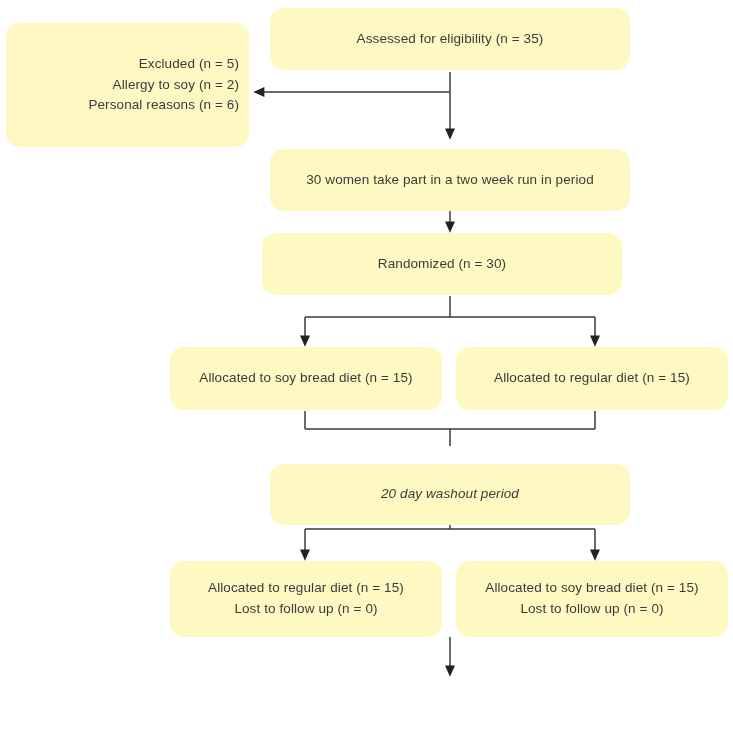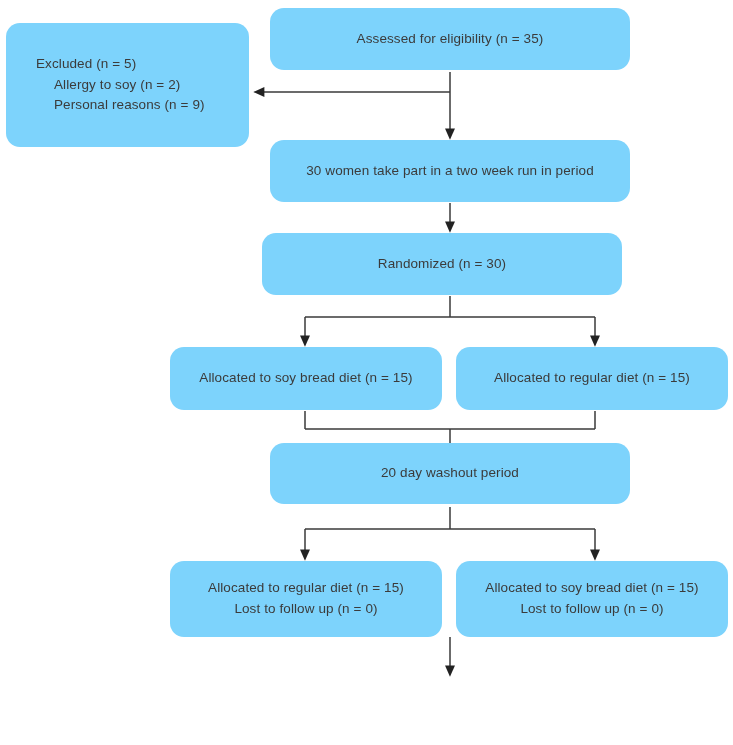--- a/index.html
+++ b/index.html
@@ -13,42 +13,42 @@
     height: 745px;
     background: #ffffff;
     font-family: "Liberation Sans", "DejaVu Sans", sans-serif;
     overflow: hidden;
   }
   .node {
     position: absolute;
     box-sizing: border-box;
     border: 1.6px solid #dba košt;
     border-radius: 14px;
-    background: #7dd3fc;
+    background: #fef9c3;
     display: flex;
     flex-direction: column;
     align-items: center;
     justify-content: center;
     color: #3b3b3b;
     font-size: 13.5px;
     line-height: 1.55;
     letter-spacing: .1px;
     text-align: center;
     padding: 4px 10px;
   }
   .node {
     border-color: #dda94f;
   }
   .node .line {
     display: block;
     white-space: nowrap;
   }
   
   .node.excluded {
-    align-items: flex-start;
+    align-items: flex-end;
     justify-content: center;
     text-align: left;
     padding-left: 30px;
   }
   .node.excluded .line.sub {
     padding-left: 18px;
   }
   svg.links {
     position: absolute;
     left: 0;
@@ -95,44 +95,44 @@
     <path class="lk" d="M305,529 L595,529"></path>
     <path class="lk" d="M305,529 L305,555" marker-end="url(#ah)"></path>
     <path class="lk" d="M595,529 L595,555" marker-end="url(#ah)"></path>
 
     <path class="lk" d="M450,637 L450,671" marker-end="url(#ah)"></path>
   </svg>
 
   <div class="node excluded" style="left:6px; top:23px; width:243px; height:124px;">
     <span class="line">Excluded (n = 5)</span>
     <span class="line sub">Allergy to soy (n = 2)</span>
-    <span class="line sub">Personal reasons (n = 9)</span>
+    <span class="line sub">Personal reasons (n = 6)</span>
   </div>
 
   <div class="node" style="left:270px; top:8px; width:360px; height:62px;">
     <span class="line">Assessed for eligibility (n = 35)</span>
   </div>
 
-  <div class="node" style="left:270px; top:140px; width:360px; height:62px;">
+  <div class="node" style="left:270px; top:149px; width:360px; height:62px;">
     <span class="line">30 women take part in a two week run in period</span>
   </div>
 
   <div class="node" style="left:262px; top:233px; width:360px; height:62px;">
     <span class="line">Randomized (n = 30)</span>
   </div>
 
   <div class="node" style="left:170px; top:347px; width:272px; height:63px;">
     <span class="line">Allocated to soy bread diet (n = 15)</span>
   </div>
 
   <div class="node" style="left:456px; top:347px; width:272px; height:63px;">
     <span class="line">Allocated to regular diet (n = 15)</span>
   </div>
 
-  <div class="node" style="left:270px; top:443px; width:360px; height:61px;">
+  <div class="node" style="left:270px; top:464px; width:360px; height:61px;font-style:italic;">
     <span class="line">20 day washout period</span>
   </div>
 
   <div class="node" style="left:170px; top:561px; width:272px; height:76px;">
     <span class="line">Allocated to regular diet (n = 15)</span>
     <span class="line">Lost to follow up (n = 0)</span>
   </div>
 
   <div class="node" style="left:456px; top:561px; width:272px; height:76px;">
     <span class="line">Allocated to soy bread diet (n = 15)</span>

